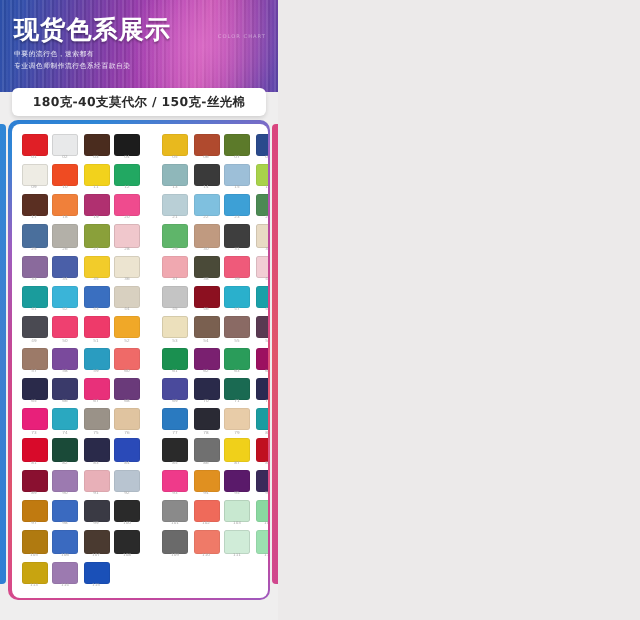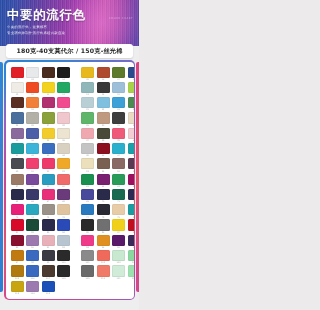--- a/index.html
+++ b/index.html
@@ -127,21 +127,21 @@
   }
 </style>
 </head>
 <body>
 
 <div id="page">
 
   <div class="hero">
     <div class="stripes"></div>
     <div class="glow"></div>
-    <div class="hero-title">中要的流行色</div>
+    <div class="hero-title">现货色系展示</div>
     <div class="hero-sub1">中要的流行色，速索都有</div>
     <div class="hero-sub2">专业调色师制作流行色系经百款自染</div>
     <div class="hero-watermark">COLOR CHART</div>
   </div>
 
   <div class="spec-card">
     <div class="spec-text">180克-40支莫代尔  /  150克-丝光棉</div>
   </div>
 
   <div class="accent-left"></div>

